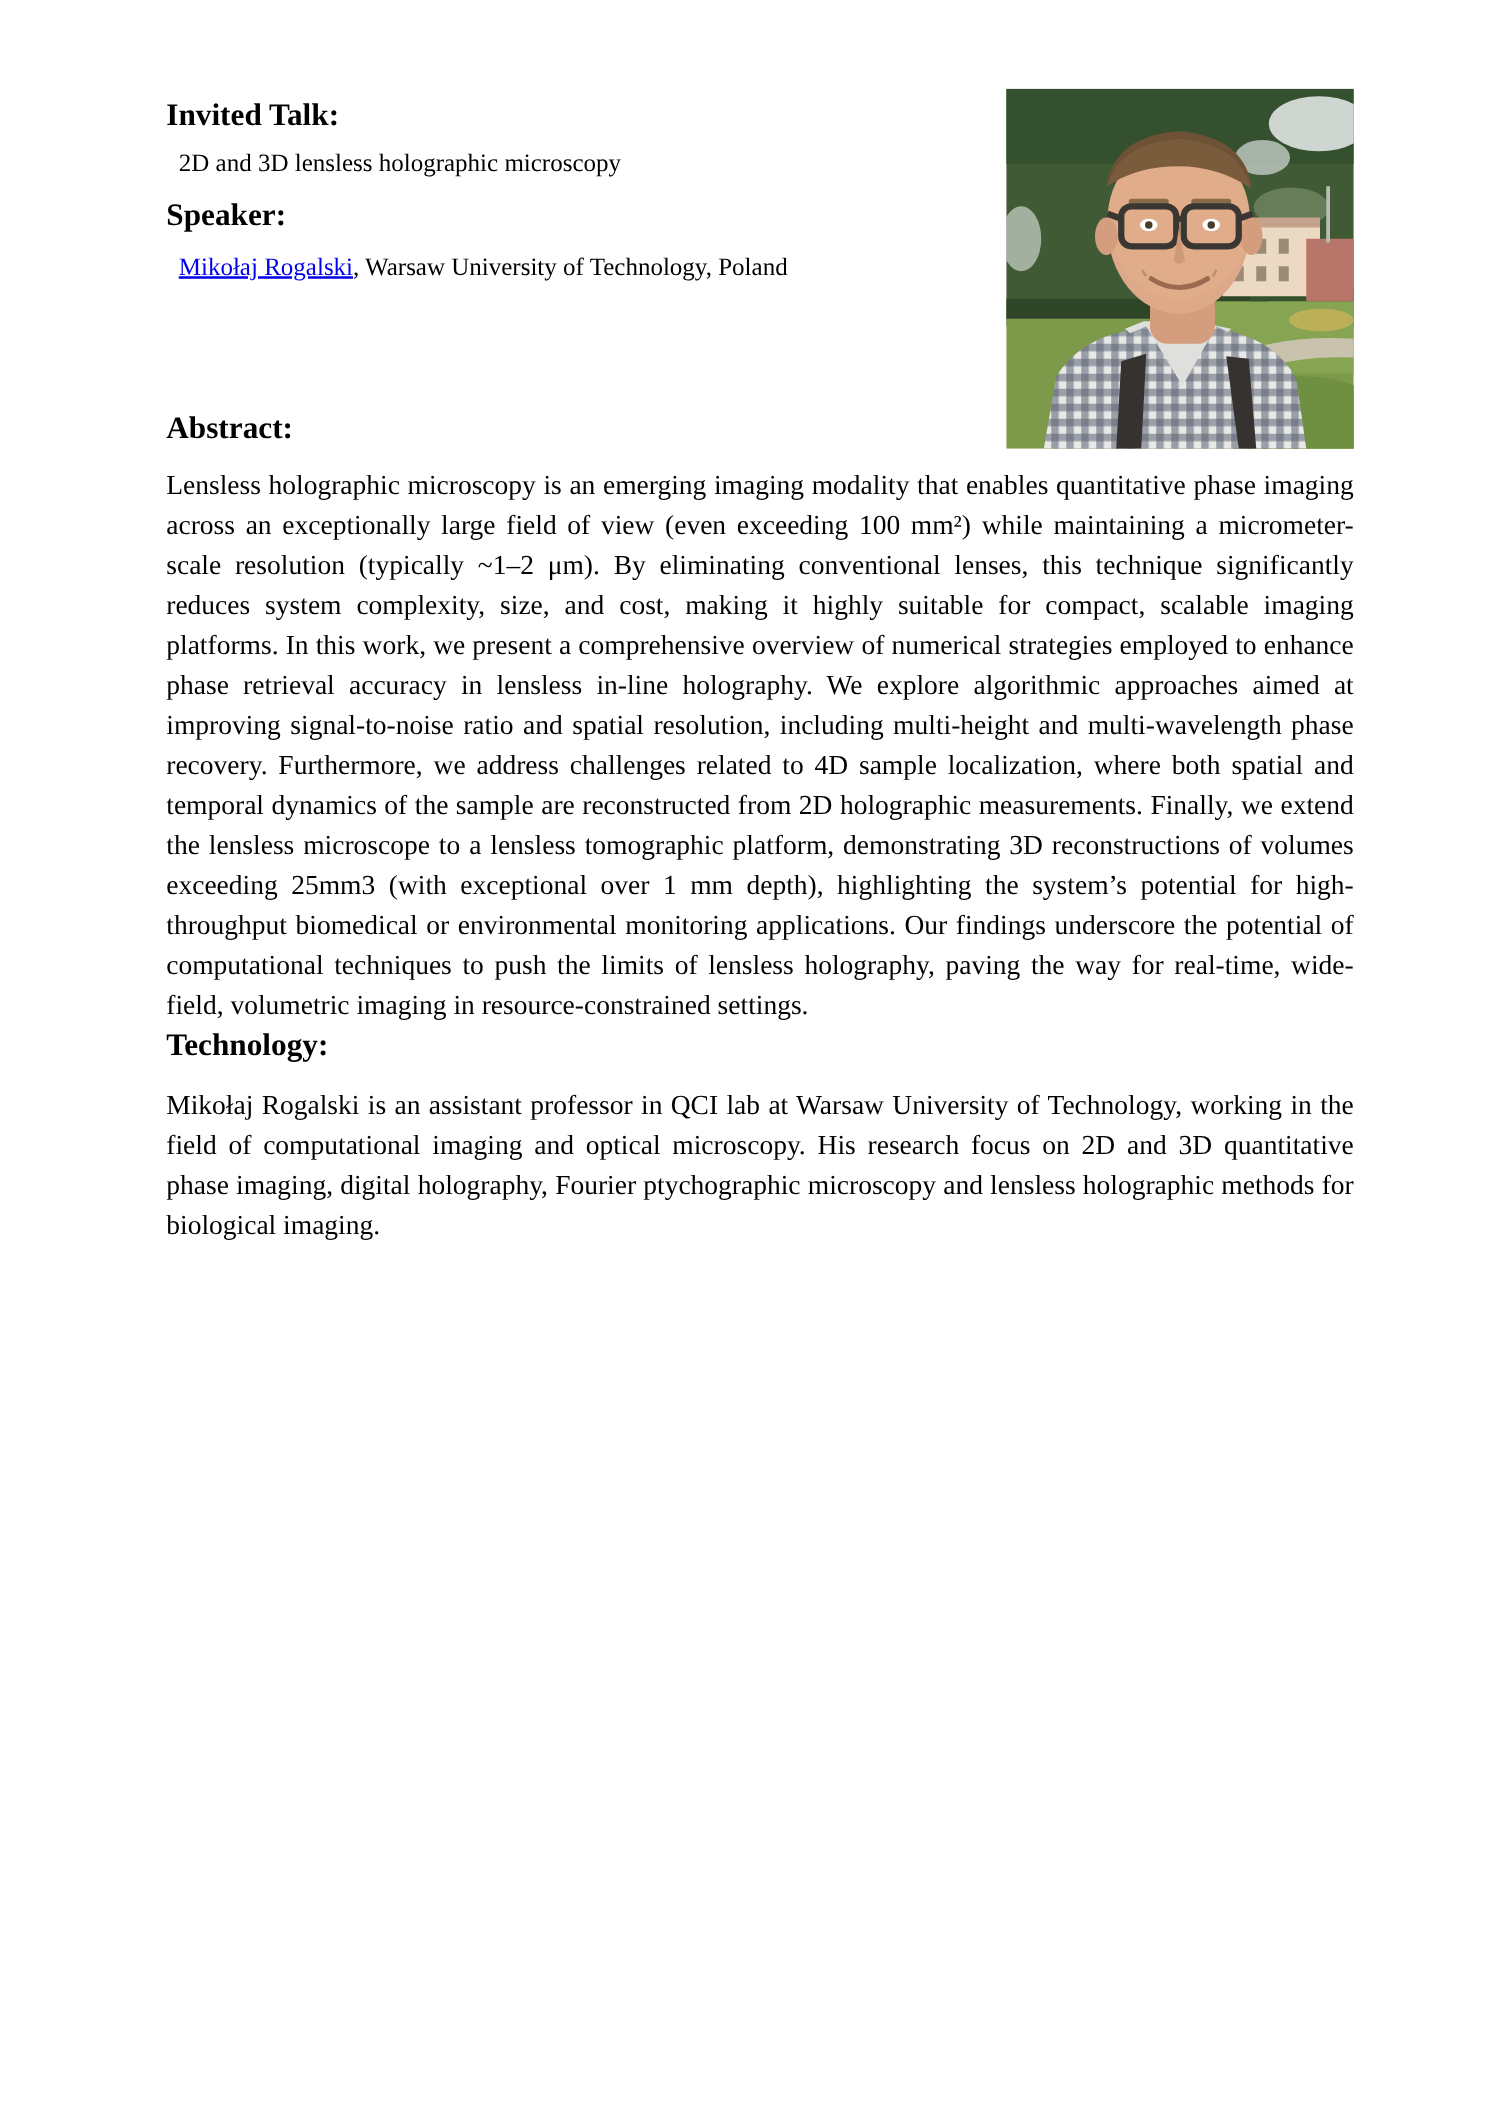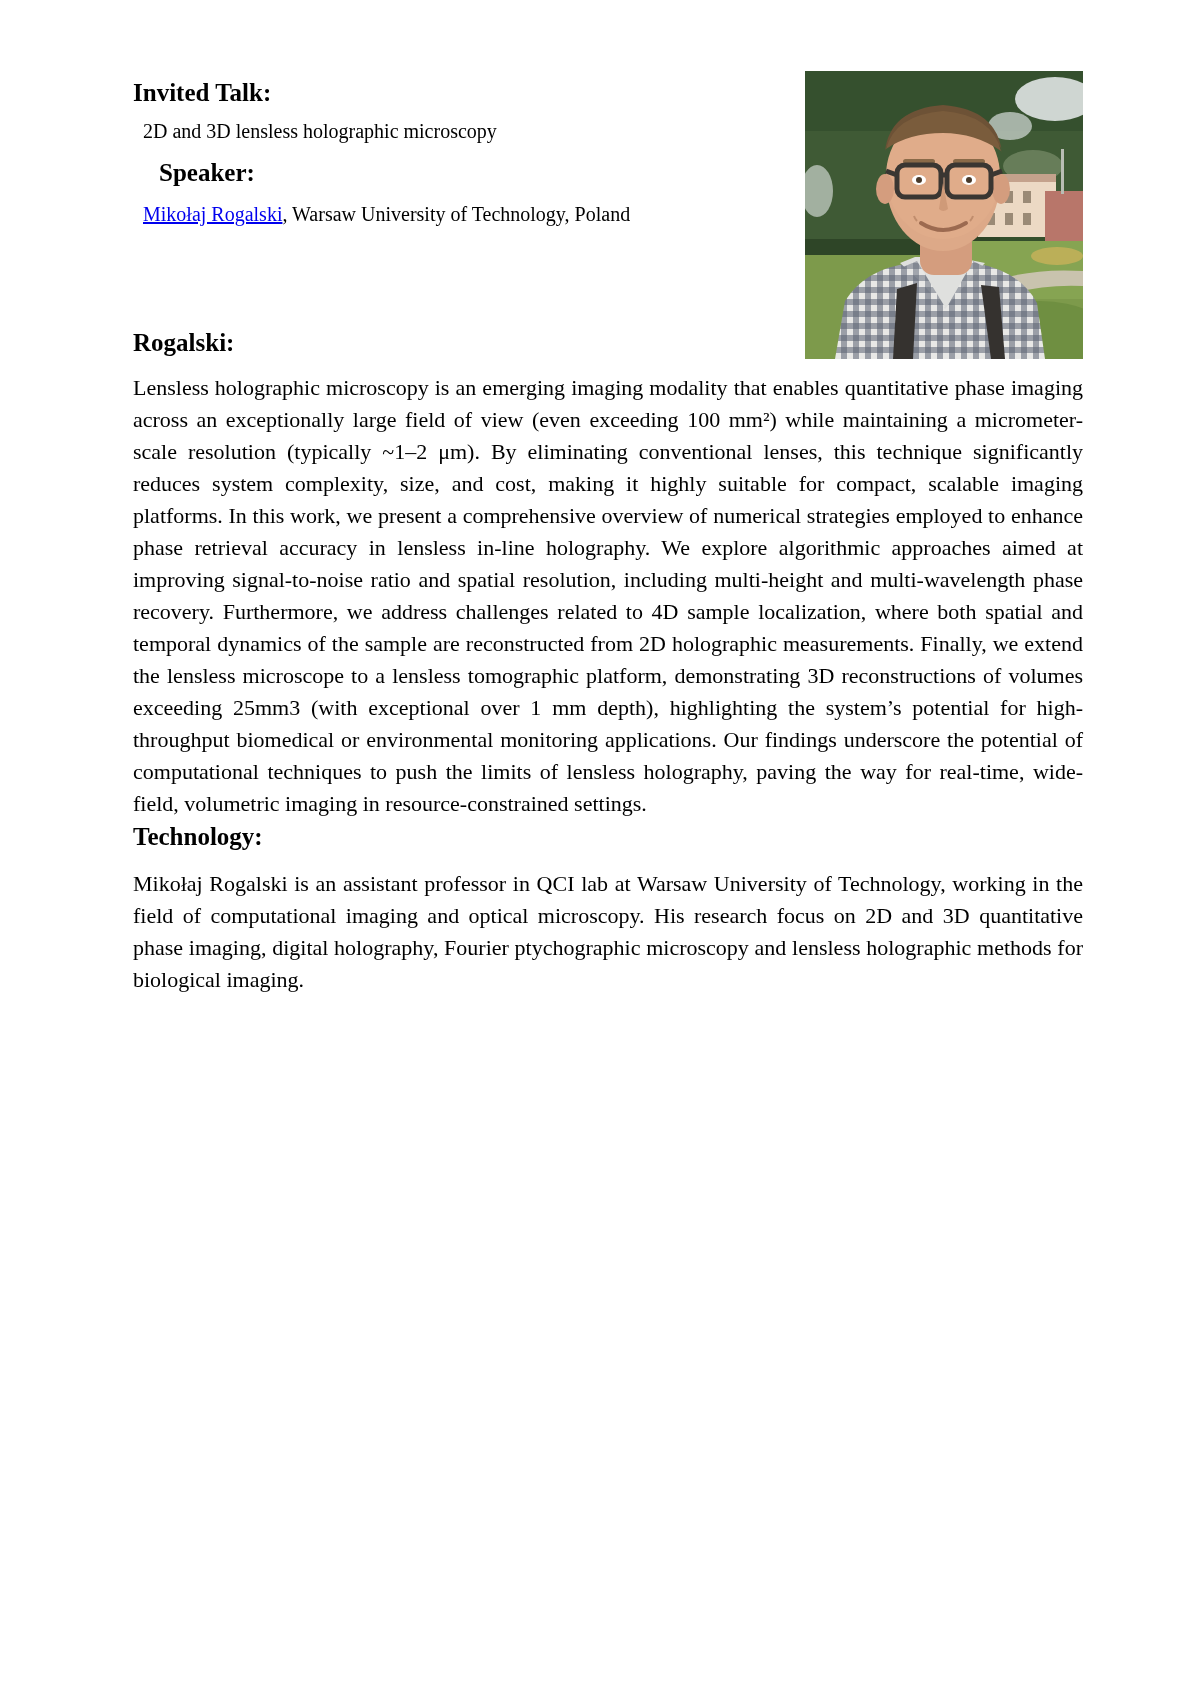--- a/index.html
+++ b/index.html
@@ -51,21 +51,21 @@
 </style>
 </head>
 <body>
 
 <div class="page">
 
   <div class="abs heading" style="left:133px; top:78px;">Invited Talk:</div>
 
   <div class="abs singleline" style="left:143px; top:118px;">2D and 3D lensless holographic microscopy</div>
 
-  <div class="abs heading" style="left:133px; top:158px;margin-left:26px;">Speaker:</div>
+  <div class="abs heading" style="left:133px; top:158px;">Speaker:</div>
 
   <div class="abs singleline" style="left:143px; top:201px;">
     <span class="speaker-link">Mikołaj Rogalski</span><span>, Warsaw University of Technology, Poland</span>
   </div>
 
   <div class="abs photo-frame">
     <svg width="278" height="288" viewBox="0 0 278 288" xmlns="http://www.w3.org/2000/svg">
       <defs>
         <pattern id="gingham" width="12" height="12" patternUnits="userSpaceOnUse">
           <rect width="12" height="12" fill="#e8e8e6"></rect>
@@ -143,21 +143,21 @@
       <circle cx="164" cy="109" r="3" fill="#4a3a2a"></circle>
 
       <path d="M138 112 L134 138 Q 138 142 143 138 Z" fill="#cf9a78"></path>
 
       <path d="M116 152 Q 138 166 161 152" fill="none" stroke="#9c6a50" stroke-width="4" stroke-linecap="round"></path>
       <path d="M112 150 Q 110 148 109 145" fill="none" stroke="#c08d6d" stroke-width="2"></path>
       <path d="M165 150 Q 167 148 168 145" fill="none" stroke="#c08d6d" stroke-width="2"></path>
     </svg>
   </div>
 
-  <div class="abs heading" style="left:133px; top:328px;">Rogalski:</div>
+  <div class="abs heading" style="left:133px; top:328px;">Abstract:</div>
 
   <div class="abs bodytext" style="left:133px; top:372px; width:950px;">Lensless holographic microscopy is an emerging imaging modality that enables quantitative phase imaging across an exceptionally large field of view (even exceeding 100 mm²) while maintaining a micrometer-scale resolution (typically ~1–2 μm). By eliminating conventional lenses, this technique significantly reduces system complexity, size, and cost, making it highly suitable for compact, scalable imaging platforms. In this work, we present a comprehensive overview of numerical strategies employed to enhance phase retrieval accuracy in lensless in-line holography. We explore algorithmic approaches aimed at improving signal-to-noise ratio and spatial resolution, including multi-height and multi-wavelength phase recovery. Furthermore, we address challenges related to 4D sample localization, where both spatial and temporal dynamics of the sample are reconstructed from 2D holographic measurements. Finally, we extend the lensless microscope to a lensless tomographic platform, demonstrating 3D reconstructions of volumes exceeding 25mm3 (with exceptional over 1 mm depth), highlighting the system’s potential for high-throughput biomedical or environmental monitoring applications. Our findings underscore the potential of computational techniques to push the limits of lensless holography, paving the way for real-time, wide-field, volumetric imaging in resource-constrained settings.</div>
 
   <div class="abs heading" style="left:133px; top:822px;">Technology:</div>
 
   <div class="abs bodytext" style="left:133px; top:868px; width:950px;">Mikołaj Rogalski is an assistant professor in QCI lab at Warsaw University of Technology, working in the field of computational imaging and optical microscopy. His research focus on 2D and 3D quantitative phase imaging, digital holography, Fourier ptychographic microscopy and lensless holographic methods for biological imaging.</div>
 
   <div class="abs footer">31</div>
 
 </div>

